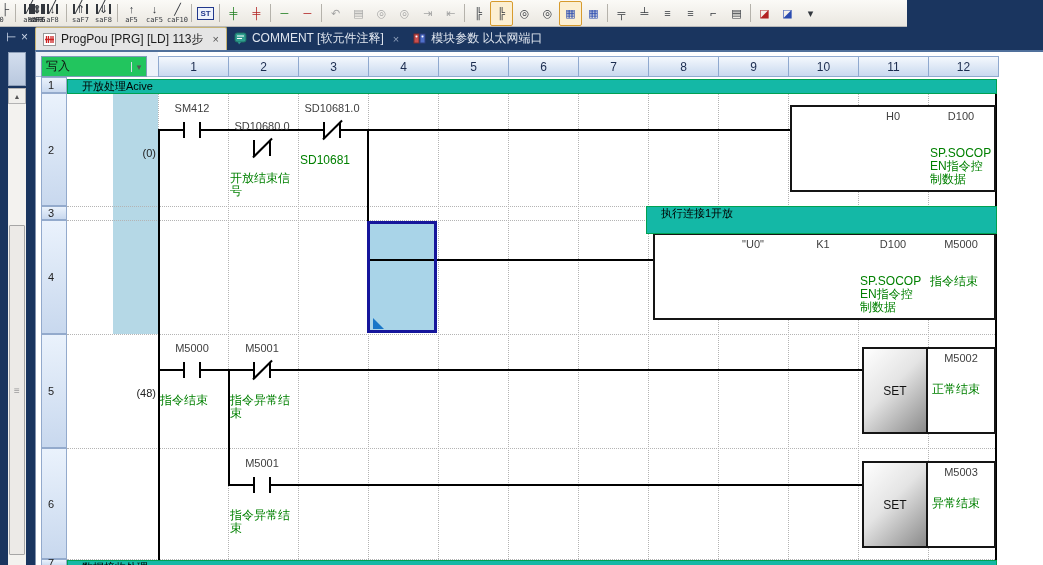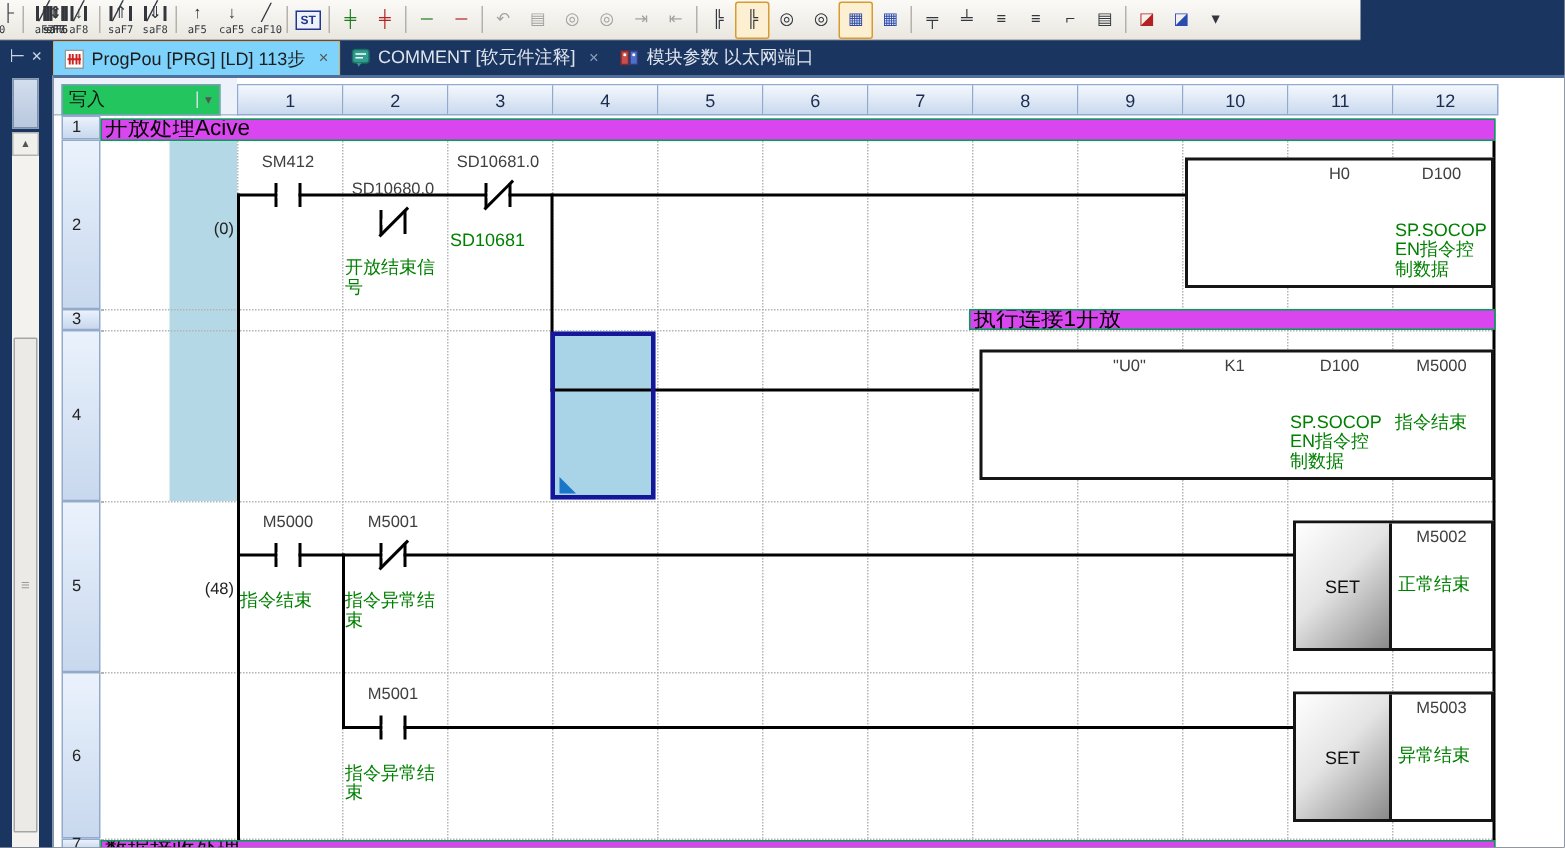--- a/index.html
+++ b/index.html
@@ -28,21 +28,21 @@
   .tbi.active{border:1px solid #d79b2e;background:#fcefd2;}
   .tbi.clip{margin-left:-12px;}
 
   
   #tabbar{left:0;top:27px;width:1043px;height:23px;background:#1a355f;}
   .dockbtn{position:absolute;top:3px;color:#c9d4e6;font-size:12px;line-height:14px;cursor:default;}
   #dock-pin{left:6px;transform:rotate(90deg);}
   #dock-close{left:21px;}
   #tabs{position:absolute;left:35px;top:0;height:23px;display:flex;}
   .tab{height:23px;display:flex;align-items:center;padding:0 7px;font-size:12px;color:#dfe5ee;gap:5px;cursor:default;}
-  .tab.active{background:#7dd3fc;color:#1c1c1c;border:1px solid #c7b475;border-bottom:none;border-radius:2px 2px 0 0;}
+  .tab.active{background:#e5e5e5;color:#1c1c1c;border:1px solid #c7b475;border-bottom:none;border-radius:2px 2px 0 0;}
   .tab .tclose{color:#555;font-size:11px;margin-left:4px;}
   .tab .tclose.dim{color:#8fa0bb;}
   .tabicon{width:13px;height:13px;flex:none;}
 
   
   #leftstrip{left:0;top:50px;width:35px;height:515px;background:#1a355f;}
   #sb-cap{left:8px;top:2px;width:18px;height:34px;background:linear-gradient(#d3deee,#b9c8de);border:1px solid #8e9fb8;position:absolute;}
   #sb-up{left:8px;top:38px;width:18px;height:16px;background:#f0efec;border:1px solid #b3b3b3;position:absolute;
          display:flex;align-items:center;justify-content:center;font-size:7px;color:#555;}
   #sb-track{left:8px;top:54px;width:18px;height:461px;background:#f3f2ef;position:absolute;}
@@ -64,22 +64,22 @@
   .rn1{top:25px;height:16px}.rn2{top:41px;height:113px}.rn3{top:154px;height:14px}
   .rn4{top:168px;height:114px}.rn5{top:282px;height:114px}.rn6{top:396px;height:111px}.rn7{top:507px;height:8px}
 
   #edit-band{left:77px;top:41px;width:45px;height:241px;background:#b5d8e6;position:absolute;}
 
   .gridv{position:absolute;top:42px;height:465px;width:1px;border-left:1px dotted #b4b4b4;}
   .gridh{position:absolute;left:31px;width:930px;height:1px;border-top:1px dotted #b4b4b4;}
 
   .wire{position:absolute;background:#000;}
 
-  .titlebar{position:absolute;background:#d946ef;border:1px solid #00a152;color:#000;font-size:15px;line-height:12px;
-            padding-left:2px;overflow:hidden;white-space:nowrap;}
+  .titlebar{position:absolute;background:#14b8a6;border:1px solid #00a152;color:#000;font-size:11px;line-height:12px;
+            padding-left:14px;overflow:hidden;white-space:nowrap;}
 
   .stepnum{position:absolute;left:60px;width:60px;text-align:right;font-size:11px;color:#222;}
 
   .contact{position:absolute;width:70px;height:104px;}
   .contact .dev{position:absolute;left:-3px;top:0;width:76px;text-align:center;font-size:11px;color:#404040;}
   .contact .bar{position:absolute;top:20px;width:2px;height:16px;background:#000;}
   .contact .bar.l{left:26px}.contact .bar.r{left:42px}
   .contact .gap{position:absolute;left:28px;top:26px;width:14px;height:4px;background:#fff;}
   .contact .slash{position:absolute;left:22px;top:27px;width:27px;height:2px;background:#000;transform:rotate(-45deg);}
   .contact .cmt{position:absolute;left:3px;top:52px;width:64px;font-size:12px;line-height:13px;color:#008000;word-break:break-all;}
@@ -589,17 +589,17 @@
 
     <div class="iblock" style="left:826px;top:409px;width:134px">
       <div class="iname">SET</div>
       <div class="opd" style="left:66px;width:62px">M5003</div>
       <div class="icmt" style="left:68px;top:34px;width:62px">异常结束</div>
     </div>
 
     <div id="sel-border"></div>
 
     <div class="titlebar" style="left:31px;top:27px;width:930px;height:15px">开放处理Acive</div>
-    <div class="titlebar" style="left:610px;top:154px;width:351px;height:14px">执行连接1开放</div>
+    <div class="titlebar" style="left:610px;top:154px;width:351px;height:28px">执行连接1开放</div>
     <div class="titlebar" style="left:31px;top:508px;width:930px;height:7px">数据接收处理</div>
 
   </div>
 </div>
 
 </body></html>

